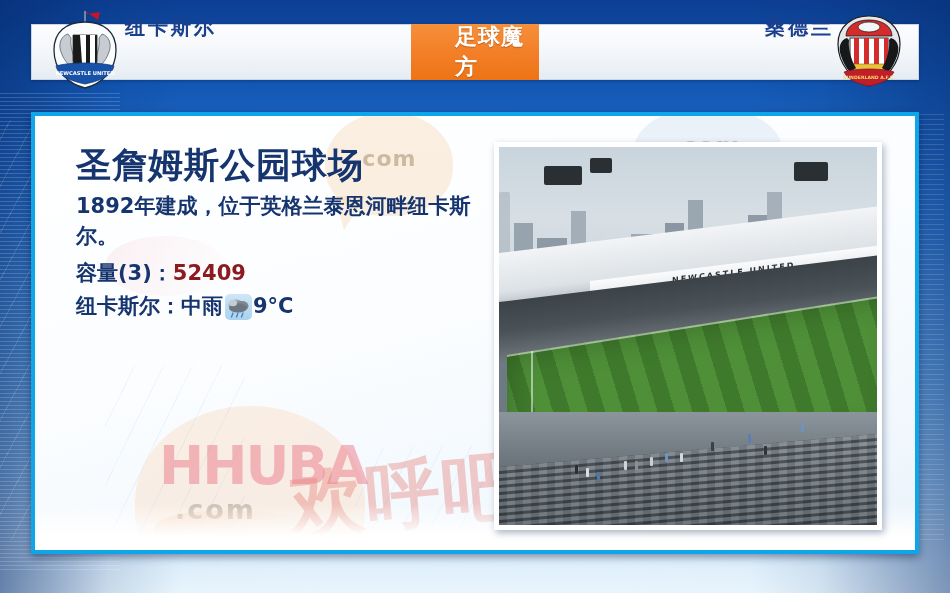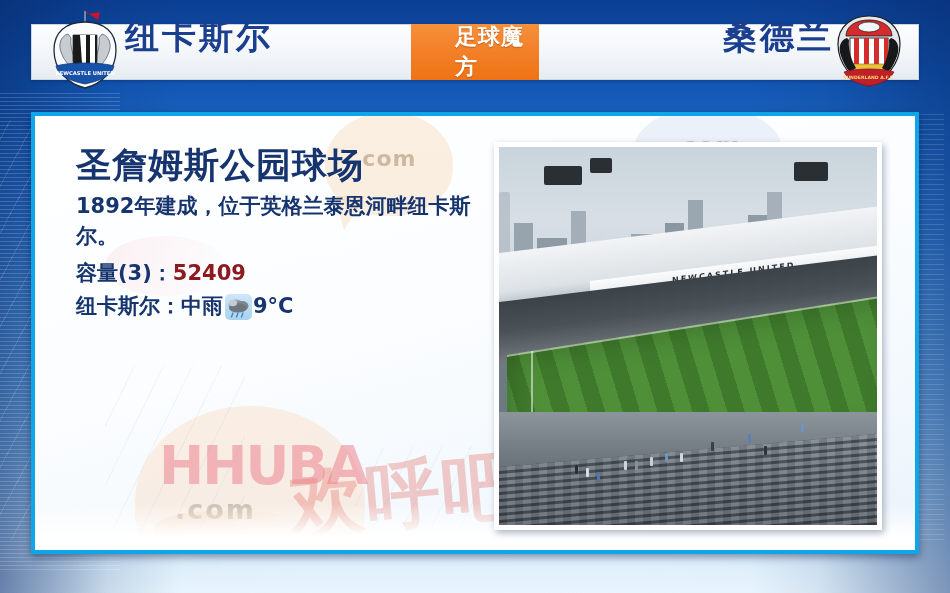--- a/index.html
+++ b/index.html
@@ -27,21 +27,21 @@
         background:repeating-linear-gradient(0deg, rgba(255,255,255,.8) 0 1px, rgba(255,255,255,0) 1px 5px); }
   #bg-diag { position:absolute; left:-40px; top:120px; width:300px; height:420px; opacity:.14;
         background:repeating-linear-gradient(118deg, rgba(255,255,255,.9) 0 1px, rgba(255,255,255,0) 1px 22px); }
   #bg-glow { position:absolute; right:40px; top:210px; width:130px; height:130px; border-radius:50%;
         background:radial-gradient(circle, rgba(255,255,255,.55) 0%, rgba(255,255,255,0) 70%); }
 
   
   #header { position:absolute; left:31px; top:24px; width:888px; height:56px;
         background:linear-gradient(180deg,#fdfdfe 0%,#f4f7fa 48%,#e6ecf3 100%);
         border:1px solid #c9d6e4; box-shadow:0 1px 3px rgba(0,20,60,.35); }
-  .team-name { position:absolute; top:14px; font-size:34px; font-weight:bold;
+  .team-name { position:absolute; top:14px; font-size:20px; font-weight:bold;
         color:#1a3f8f; letter-spacing:3px; }
   #home-name { left:125px; }
   #away-name { right:116px; }
   .crest { position:absolute; }
   #home-crest { left:46px; top:8px; width:78px; height:84px; }
   #away-crest { right:44px; top:14px; width:74px; height:74px; }
   #center-logo { position:absolute; left:411px; top:24px; width:128px; height:56px;
         background:linear-gradient(180deg,#f6903a 0%,#f3812a 45%,#ee7315 100%);
         display:flex; align-items:center; justify-content:center;padding-left:44px; }
   #center-logo-text { color:#fff; font-size:22px; font-weight:bold; letter-spacing:1px;

